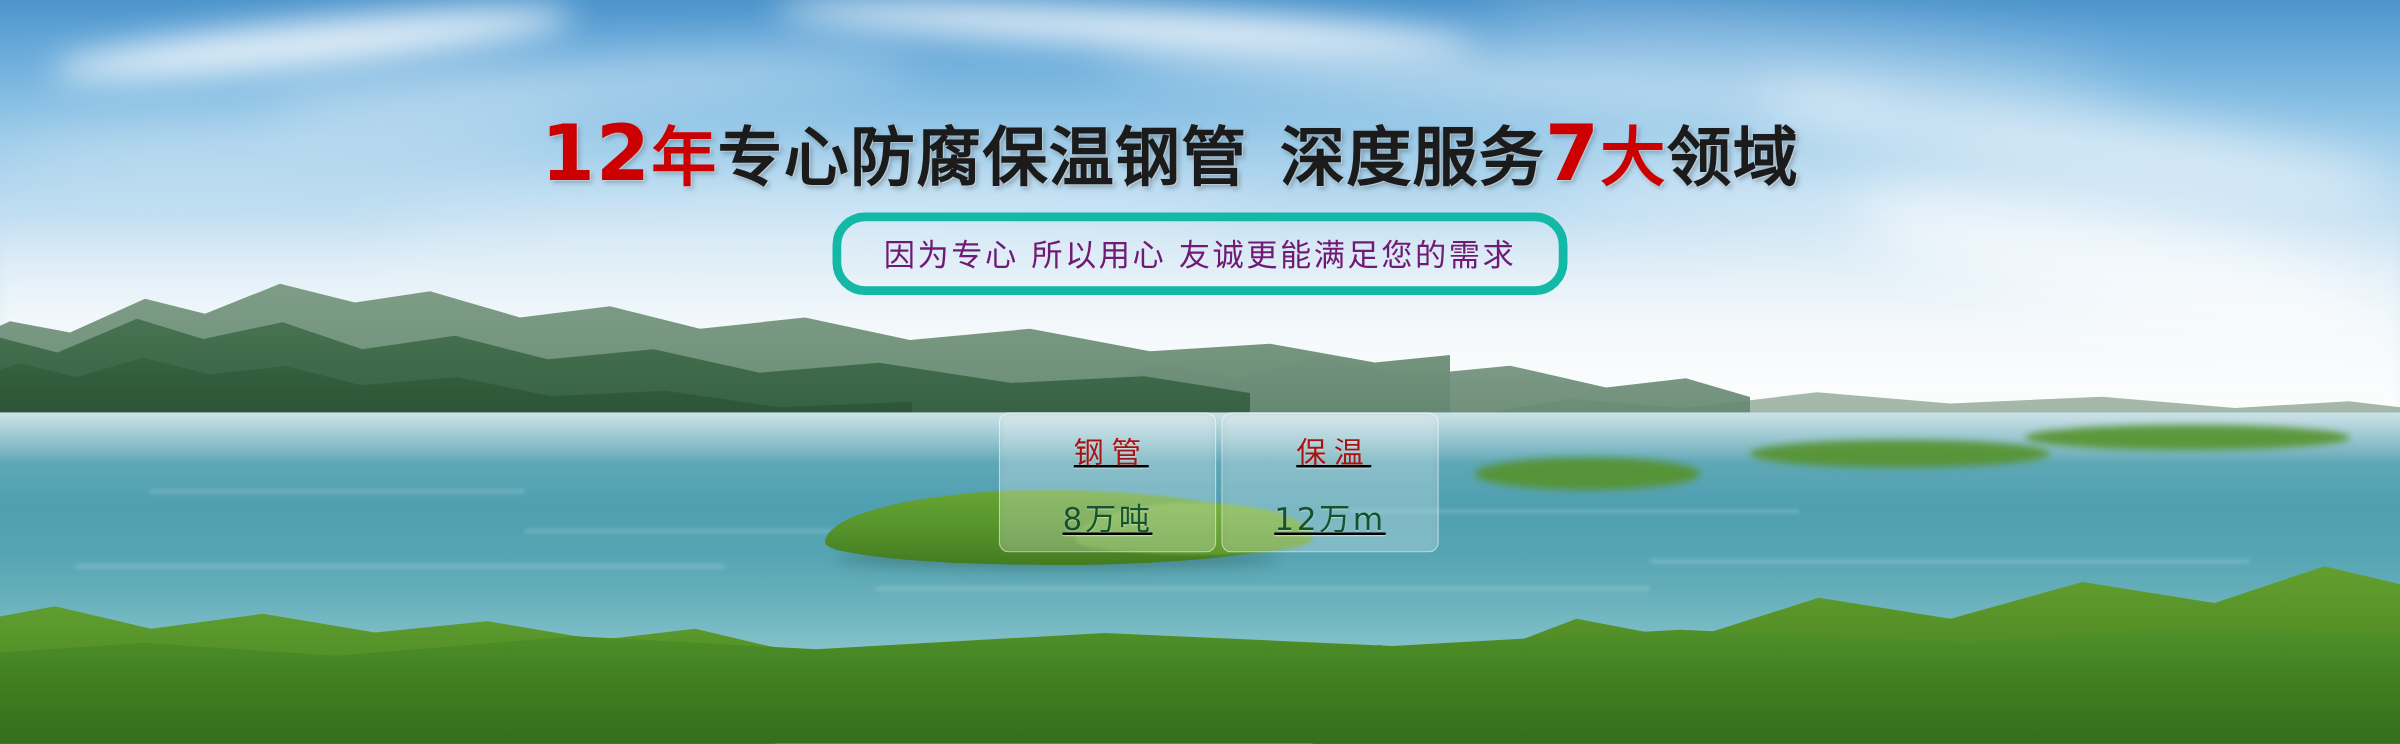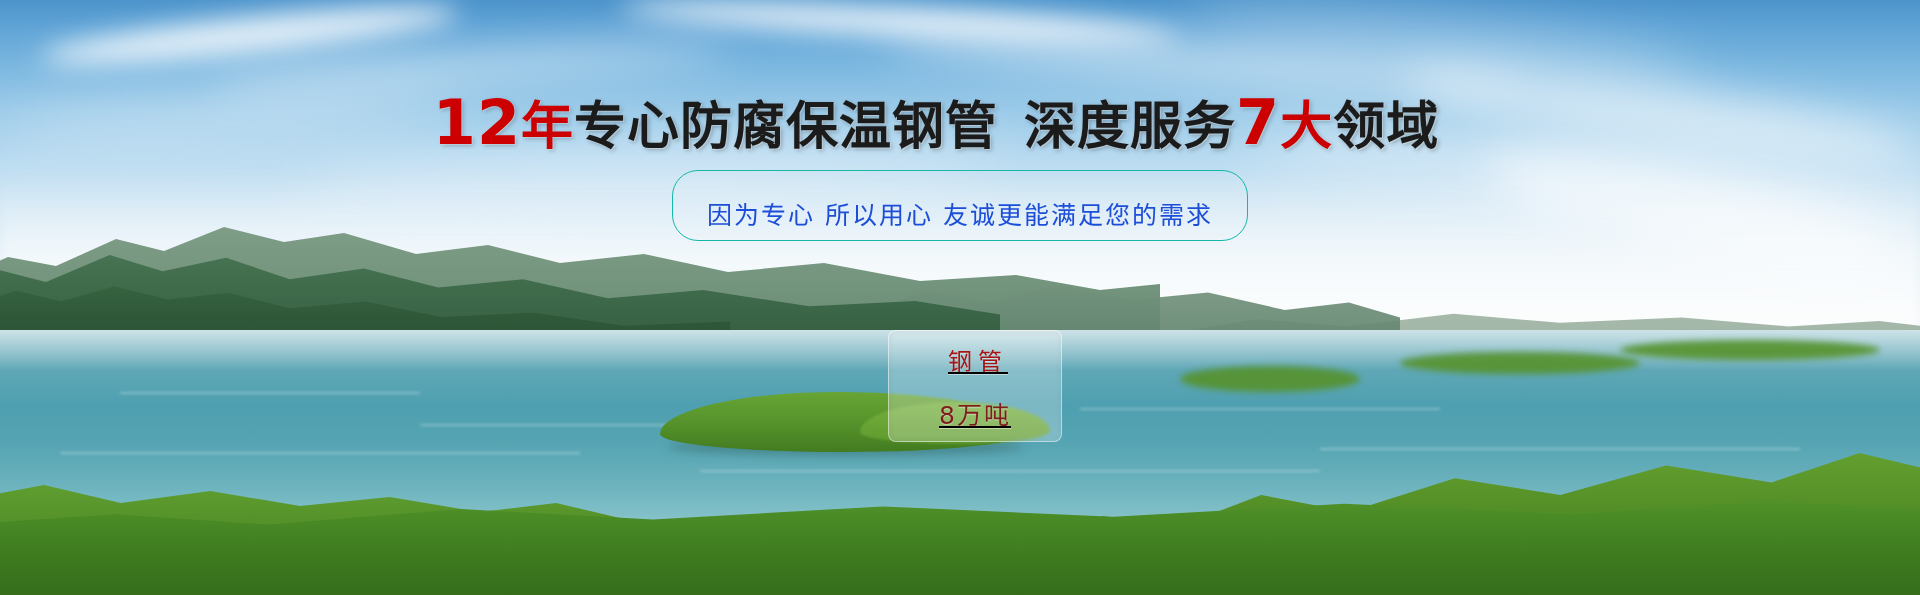--- a/index.html
+++ b/index.html
@@ -155,25 +155,25 @@
     color:#cc0000;
     text-shadow:1px 1px 0 rgba(255,255,255,0.30), 2px 2px 4px rgba(0,0,0,0.22);
   }
   .headline .gap{display:inline-block;width:26px;}
 
   .subtitle-wrap{
     position:absolute;left:0;top:170px;width:1920px;text-align:center;
   }
   .subtitle{
     display:inline-block;
-    border:1px solid #14b8a6;
+    border:7px solid #14b8a6;
     border-radius:26px;
-    padding:24px 34px 9px;
+    padding:7px 34px 9px;
     font-size:25px;letter-spacing:2px;
-    color:#1d4ed8;
+    color:#701a75;
     font-family:"DejaVu Sans","Liberation Sans",sans-serif;
     background:rgba(255,255,255,0.05);
     white-space:nowrap;
   }
 
   
   .cards{
     position:absolute;left:15px;top:330px;width:1920px;
     display:flex;justify-content:center;align-items:flex-start;gap:4px;text-decoration:underline;
   }
@@ -186,21 +186,21 @@
     display:flex;flex-direction:column;align-items:center;justify-content:center;
     backdrop-filter:blur(1px);
   }
   .card .c-title{
     font-size:24px;letter-spacing:6px;color:#a81414;
     font-family:"DejaVu Sans","Liberation Sans",sans-serif;
     margin-bottom:18px;text-indent:6px;
     text-shadow:0 1px 1px rgba(255,255,255,0.45);
   }
   .card .c-value{
-    font-size:25px;color:#7f1d1d;letter-spacing:2px;
+    font-size:25px;color:#14532d;letter-spacing:2px;
     font-family:"DejaVu Sans","Liberation Sans",sans-serif;
     text-shadow:0 1px 1px rgba(255,255,255,0.45);
   }
   .card .c-value sup{font-size:14px;}
 </style>
 </head>
 <body>
 
 <div id="banner">
 
@@ -257,16 +257,20 @@
     </div>
 
     <div class="cards">
 
       <div class="card">
         <div class="c-title">钢管</div>
         <div class="c-value"><span>8万吨</span></div>
       </div>
 
 
+      <div class="card">
+        <div class="c-title">保温</div>
+        <div class="c-value"><span>12万m</span></div>
+      </div>
 
     </div>
   </div>
 </div>
 
 </body></html>

